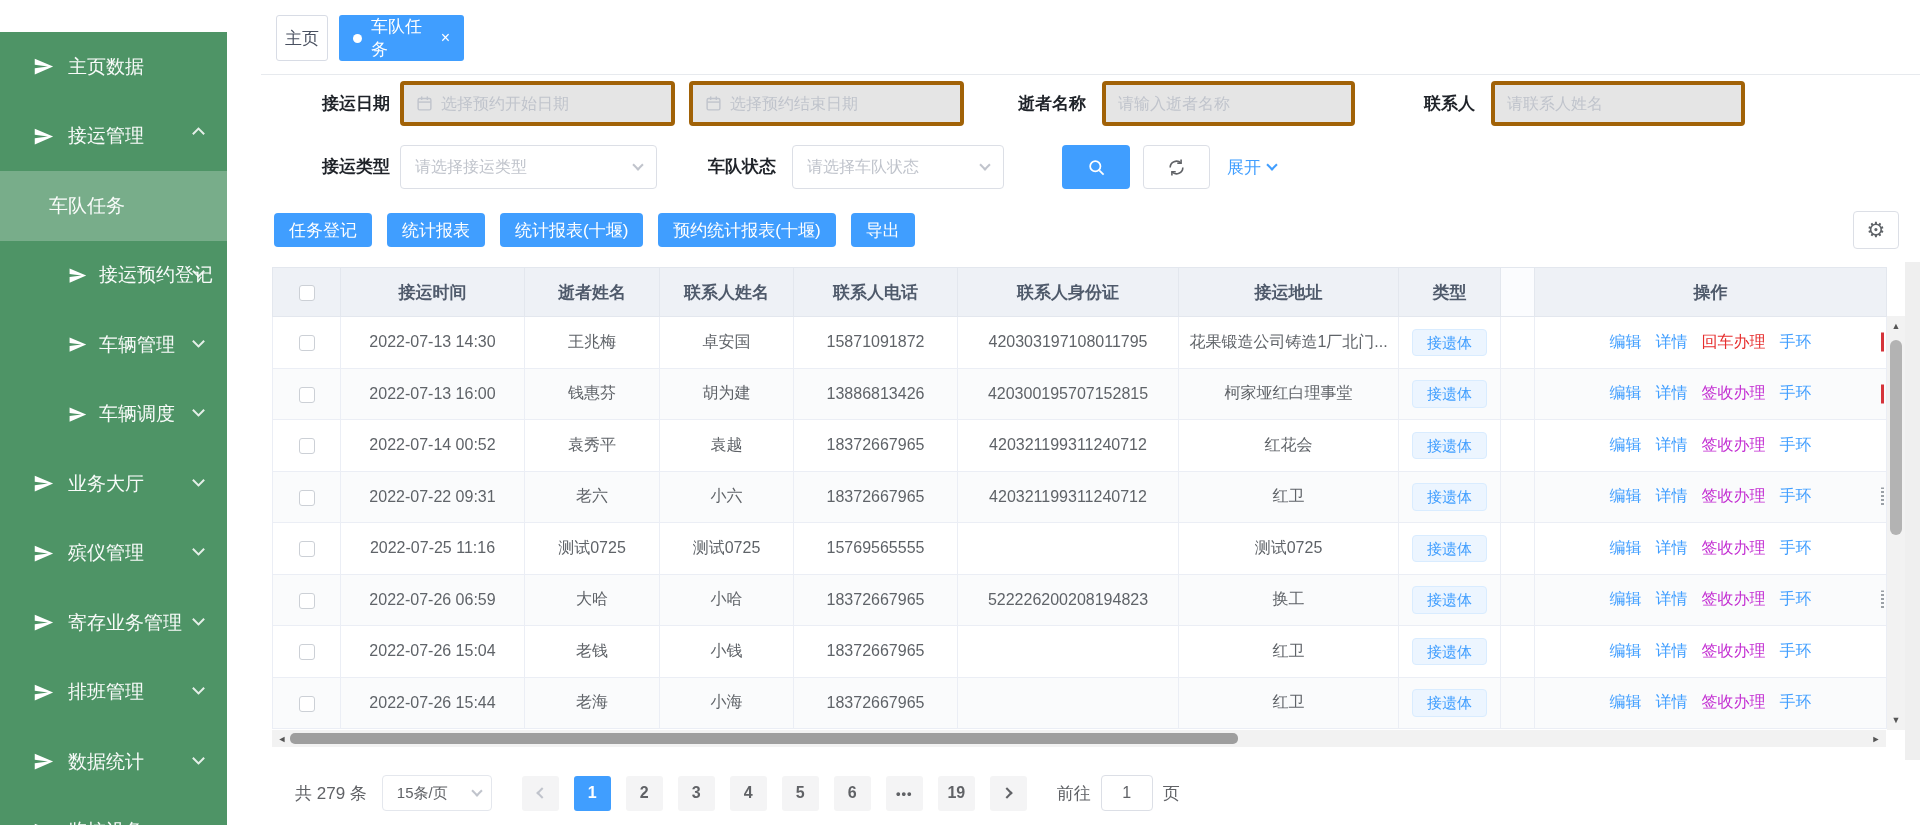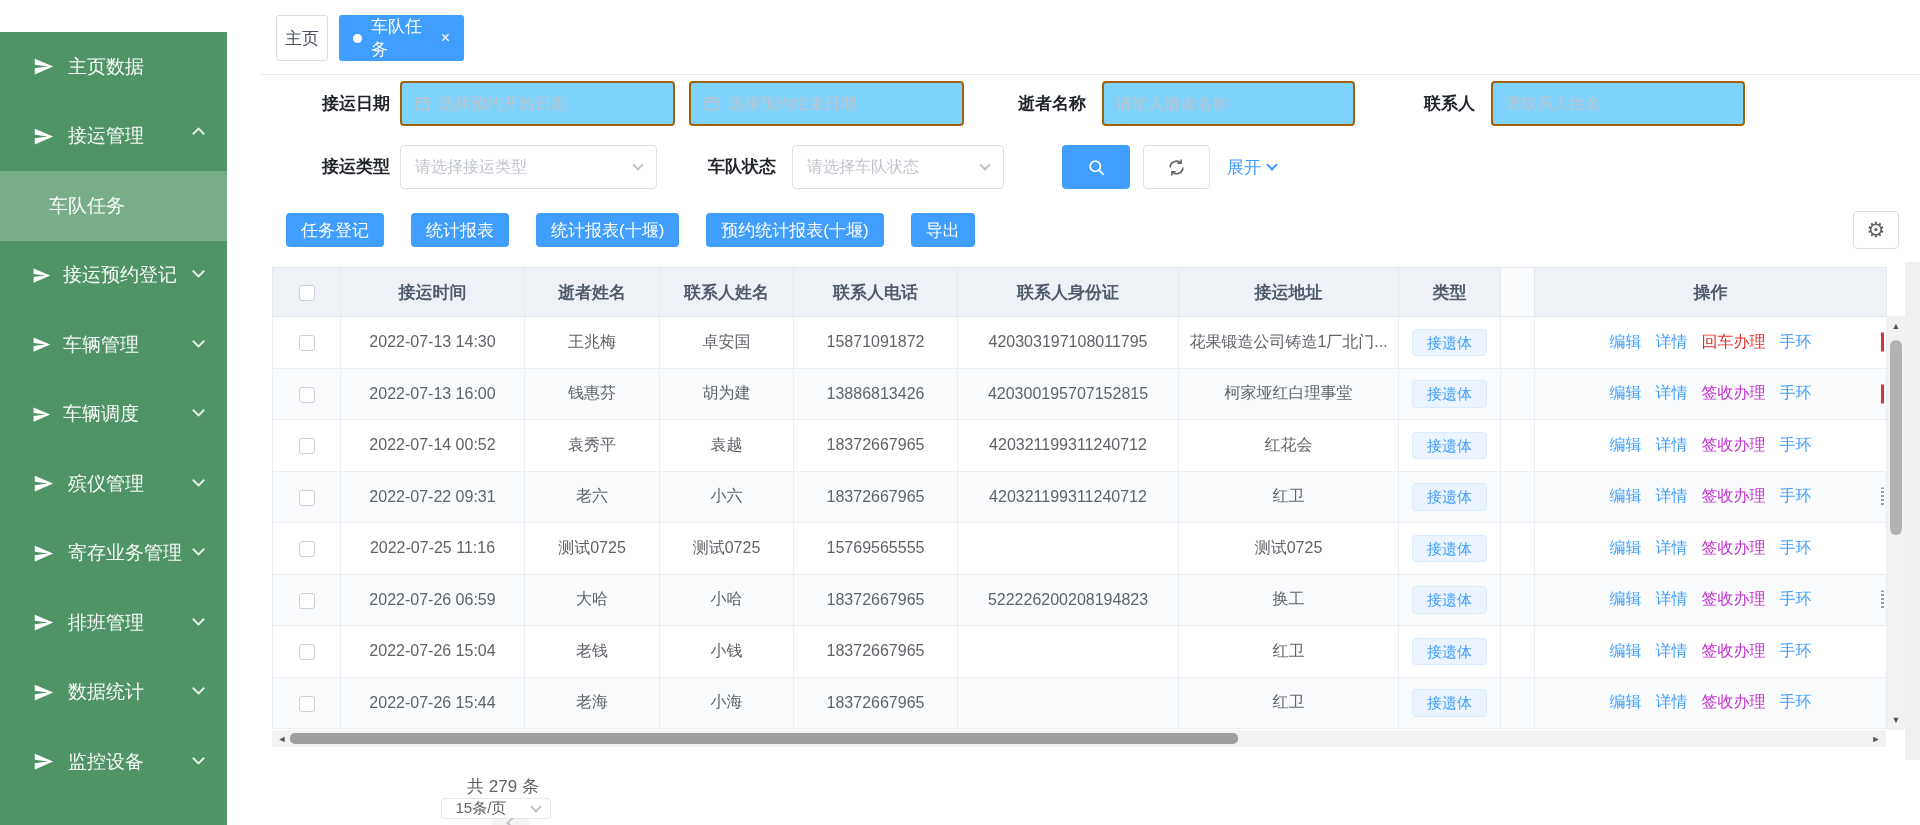--- a/index.html
+++ b/index.html
@@ -5,59 +5,59 @@
   * { box-sizing: border-box; margin: 0; padding: 0; }
   html,body { width:1920px; height:825px; overflow:hidden; }
   body { font-family:"Liberation Sans","DejaVu Sans",sans-serif; background:#fff; }
   #app { position:relative; width:1920px; height:825px; background:#fff; overflow:hidden; }
 
   
   .sidebar { position:absolute; left:0; top:0; width:227px; height:825px; background:var(--sidebar_green,#4e9466); z-index:5;margin-top:32px; }
   .side-item { position:relative; height:69.5px; display:flex; align-items:center; color:rgba(255,255,255,.96); font-size:19px; cursor:pointer; }
   .side-item.top   { padding-left:33px; }
   .side-item.child { padding-left:49px; }
-  .side-item.sub   { padding-left:32px; }
+  .side-item.sub   { padding-left:68px; }
   .side-item.active { background:rgba(255,255,255,.24); }
   .side-icon { display:inline-flex; width:21px; height:21px; margin-right:14px; flex:0 0 auto; }
   .side-item.sub .side-icon { width:19px; height:19px; margin-right:12px; }
   .side-icon svg { width:100%; height:100%; fill:#fff; }
   .chev { width:9px; height:9px; border-right:2px solid rgba(255,255,255,.85); border-bottom:2px solid rgba(255,255,255,.85); display:inline-block; }
   .chev.down { transform:rotate(45deg); }
   .chev.up { transform:rotate(-135deg); }
   .side-item .chev { position:absolute; right:24px; top:50%; margin-top:-7px; }
   .side-item .chev.down { margin-top:-8px; transform:rotate(45deg); }
 
   
   .tabbar { position:absolute; left:261px; top:0; width:1659px; height:75px; background:#fff; border-bottom:1px solid #e7eaee; }
   .tab { position:absolute; top:15px; height:46px; display:flex; align-items:center; font-size:17px; border-radius:3px; cursor:pointer; }
   .tab.plain { left:15px; width:52px; justify-content:center; border:1px solid #d8dce5; color:#495060; background:#fff; }
   .tab.active { left:78px; width:125px; background:var(--accent,#409eff); color:#fff; padding:0 14px; }
   .tab .dot { width:9px; height:9px; border-radius:50%; background:#fff; margin-right:9px; flex:0 0 auto; }
   .tab .close { margin-left:auto; font-size:16px; line-height:1; padding-left:8px; color:#fff; cursor:pointer; }
 
   
   .flabel { position:absolute; height:45px; line-height:45px; font-size:17px; font-weight:bold; color:#1f2329; text-align:right; }
-  .field { position:absolute; height:45px; border:2px solid #a16207; border-radius:4px; background:#7dd3fc; display:flex; align-items:center; padding:0 12px; }
+  .field { position:absolute; height:45px; border:4px solid #a16207; border-radius:4px; background:#e5e5e5; display:flex; align-items:center; padding:0 12px; }
   .field input { border:none; outline:none; width:100%; font-size:16px; color:#606266; font-family:inherit; background:transparent; }
   .field input::placeholder { color:#c0c4cc; }
   .cal-icon { display:inline-flex; width:17px; height:17px; margin-right:8px; flex:0 0 auto; }
   .cal-icon svg { width:100%; height:100%; stroke:#c0c4cc; fill:none; stroke-width:2; }
   .select { position:absolute; height:44px; border:1px solid #dcdfe6; border-radius:4px; background:#fff; display:flex; align-items:center; justify-content:space-between; padding:0 14px; cursor:pointer; }
   .select .ph { font-size:16px; color:#c0c4cc; }
   .select .chevs, .pgsel .chevs { width:8px; height:8px; border-right:2px solid #c0c4cc; border-bottom:2px solid #c0c4cc; transform:rotate(45deg); margin-top:-4px; }
   .btn-search { position:absolute; left:1062px; top:145px; width:68px; height:44px; background:var(--accent,#409eff); border:none; border-radius:4px; display:flex; align-items:center; justify-content:center; cursor:pointer; }
   .btn-search svg { width:19px; height:19px; stroke:#fff; fill:none; stroke-width:2.2; }
   .btn-refresh { position:absolute; left:1143px; top:145px; width:67px; height:44px; background:#fff; border:1px solid #dcdfe6; border-radius:4px; display:flex; align-items:center; justify-content:center; cursor:pointer; }
   .btn-refresh svg { width:19px; height:19px; stroke:#606266; fill:none; stroke-width:2; }
   .expand-link { position:absolute; left:1227px; top:145px; height:44px; display:flex; align-items:center; gap:7px; color:var(--accent,#409eff); font-size:17px; cursor:pointer; }
   .expand-link .chevb { width:8px; height:8px; border-right:2px solid var(--accent,#409eff); border-bottom:2px solid var(--accent,#409eff); transform:rotate(45deg); margin-top:-5px; }
 
   
   .toolbar { position:absolute; left:274px; top:213px; display:flex; gap:15px; }
-  .tb-btn { height:34px; padding:0 15px; background:var(--accent,#409eff); color:#fff; border:none; border-radius:4px; font-size:17px; font-family:inherit; cursor:pointer; white-space:nowrap;margin-left:12px; }
+  .tb-btn { height:34px; padding:0 15px; background:var(--accent,#409eff); color:#fff; border:none; border-radius:4px; font-size:17px; font-family:inherit; cursor:pointer; white-space:nowrap; }
   .gear-btn { position:absolute; left:1853px; top:211px; width:46px; height:38px; background:#fff; border:1px solid #dcdfe6; border-radius:4px; font-size:21px; color:#5f6368; display:flex; align-items:center; justify-content:center; cursor:pointer; }
 
   
   .grid-wrap { position:absolute; left:272px; top:267px; width:1614px; }
   table { border-collapse:collapse; table-layout:fixed; width:1614px; }
   th { height:49px; background:var(--table_header_bg,#eef1f6); font-size:17px; font-weight:bold; color:#4f5a6b; border:1px solid #e3e7ee; text-align:center; }
   th.blank-h { background:#fbfcfe; }
   td { height:51.5px; font-size:16px; color:#5f6368; border:1px solid #ebeef5; text-align:center; vertical-align:middle; background:#fff; overflow:hidden; white-space:nowrap; }
   tbody tr:nth-child(even) td { background:#fafbfc; }
   .cbx { width:16px; height:16px; background:#fff; border:1px solid #ccd0d6; border-radius:3px; display:inline-block; vertical-align:middle; cursor:pointer; }
@@ -75,21 +75,21 @@
   .vscroll .arr { position:absolute; left:0; width:18px; height:16px; font-size:9px; color:#555; display:flex; align-items:center; justify-content:center; cursor:pointer; }
   .vscroll .arr.up { top:2px; } .vscroll .arr.down { bottom:2px; }
   .vthumb { position:absolute; left:3px; top:24px; width:12px; height:195px; background:#b3b3b3; border-radius:6px; cursor:grab; }
   .hscroll { position:absolute; left:272px; top:730px; width:1614px; height:17px; background:#f2f2f2; }
   .hscroll .arr { position:absolute; top:0; height:17px; width:16px; font-size:9px; color:#555; display:flex; align-items:center; justify-content:center; cursor:pointer; }
   .hscroll .arr.left { left:2px; } .hscroll .arr.right { right:2px; }
   .hthumb { position:absolute; left:18px; top:3px; width:948px; height:11px; background:#9e9e9e; border-radius:5px; cursor:grab; }
   .gutter { position:absolute; left:1905px; top:262px; width:15px; height:498px; background:#efefef; }
 
   
-  .pager { position:absolute; left:295px; top:775px; height:36px; display:flex; align-items:center; font-size:17px; color:#606266;flex-direction:column; }
+  .pager { position:absolute; left:295px; top:775px; height:36px; display:flex; align-items:center; font-size:17px; color:#606266; }
   .pager .total { margin-right:15px; white-space:nowrap; }
   .pgsel { width:110px; height:36px; border:1px solid #e4e7ed; border-radius:4px; background:#fff; display:flex; align-items:center; justify-content:space-between; padding:0 10px 0 14px; margin-right:30px; font-size:15px; color:#606266; cursor:pointer; }
   .page-nav { width:37px; height:35px; background:#f4f4f5; border:none; border-radius:3px; display:flex; align-items:center; justify-content:center; cursor:pointer; }
   .page-nav .cl { width:8px; height:8px; border-left:2px solid #c0c4cc; border-bottom:2px solid #c0c4cc; transform:rotate(45deg); margin-left:3px; }
   .page-nav .cr { width:8px; height:8px; border-right:2px solid #606266; border-top:2px solid #606266; transform:rotate(45deg); margin-right:3px; }
   .pages { display:flex; gap:15px; margin:0 15px; }
   .page-btn { min-width:37px; height:35px; background:#f4f4f5; color:#606266; border:none; border-radius:3px; font-size:16px; font-weight:bold; font-family:inherit; cursor:pointer; }
   .page-btn.active { background:var(--accent,#409eff); color:#fff; }
   .page-btn.dots { font-size:13px; letter-spacing:1px; }
   .goto { display:flex; align-items:center; margin-left:30px; gap:10px; }
@@ -140,20 +140,29 @@
           <span class="side-label">车辆管理</span>
           <span class="chev down"></span>
         </div>
         <div class="side-item sub">
           <span class="side-icon">
             <svg viewBox="0 0 24 24">
               <path d="M2 21 L23 12 L2 3 L2 10 L17 12 L2 14 Z"></path>
             </svg>
           </span>
           <span class="side-label">车辆调度</span>
+          <span class="chev down"></span>
+        </div>
+        <div class="side-item top">
+          <span class="side-icon">
+            <svg viewBox="0 0 24 24">
+              <path d="M2 21 L23 12 L2 3 L2 10 L17 12 L2 14 Z"></path>
+            </svg>
+          </span>
+          <span class="side-label">业务大厅</span>
           <span class="chev down"></span>
         </div>
         <div class="side-item top">
           <span class="side-icon">
             <svg viewBox="0 0 24 24">
               <path d="M2 21 L23 12 L2 3 L2 10 L17 12 L2 14 Z"></path>
             </svg>
           </span>
           <span class="side-label">殡仪管理</span>
           <span class="chev down"></span>

